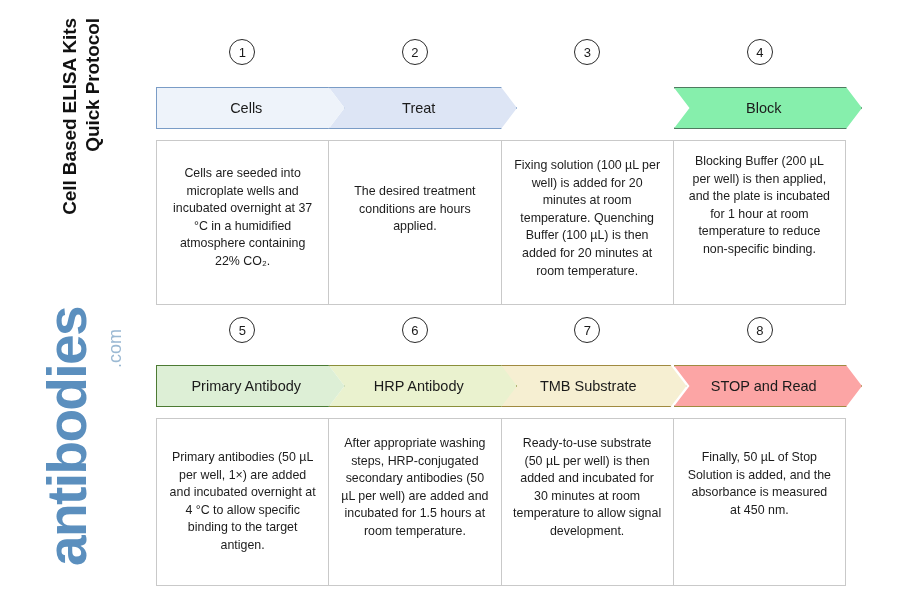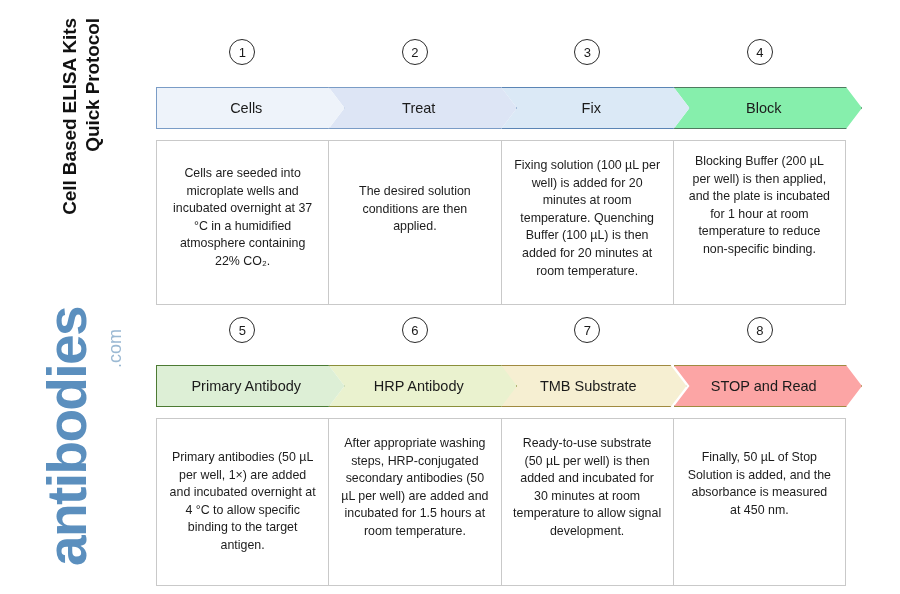--- a/index.html
+++ b/index.html
@@ -209,34 +209,31 @@
     </div>
   </div>
 
   <div class="chevrons">
     <div class="chev first" id="t-c0" style="left: 0px; width: 188.5px; background: rgb(238, 243, 250); z-index: 10; border: none; box-shadow: rgb(122, 156, 198) 0px 0px 0px 1px inset;">
       <span>Cells</span>
     </div>
     <div class="chev" id="t-c1" style="left: 172.5px; width: 188.5px; background: rgb(221, 229, 245); z-index: 9; border: none; box-shadow: rgb(122, 156, 198) 0px 0px 0px 1px inset; text-align: center;">
       <span>Treat</span>
     </div>
-    <div class="chev" id="t-c2" style="left: 345px; width: 188.5px; background: rgb(219, 233, 246); z-index: 8; border: none; box-shadow: rgb(91, 133, 181) 0px 0px 0px 1px inset;">
-      <span>Fix</span>
-    </div>
     <div class="chev" id="t-c3" style="left: 517.5px; width: 188.5px; background: #86efac; z-index: 7; border: none; box-shadow: rgb(79, 122, 95) 0px 0px 0px 1px inset;">
       <span>Block</span>
     </div>
   </div>
 
   <div class="bodies tall">
     <div class="bodybox pad-a">
       <p>Cells are seeded into microplate wells and incubated overnight at 37 °C in a humidified atmosphere containing 22% CO₂.</p>
     </div>
     <div class="bodybox pad-b">
-      <p>The desired solution conditions are then applied.</p>
+      <p>The desired treatment conditions are hours applied.</p>
     </div>
     <div class="bodybox pad-c">
       <p>Fixing solution (100 µL per well) is added for 20 minutes at room temperature. Quenching Buffer (100 µL) is then added for 20 minutes at room temperature.</p>
     </div>
     <div class="bodybox pad-d">
       <p>Blocking Buffer (200 µL per well) is then applied, and the plate is incubated for 1 hour at room temperature to reduce non-specific binding.</p>
     </div>
   </div>
 </div>
 

